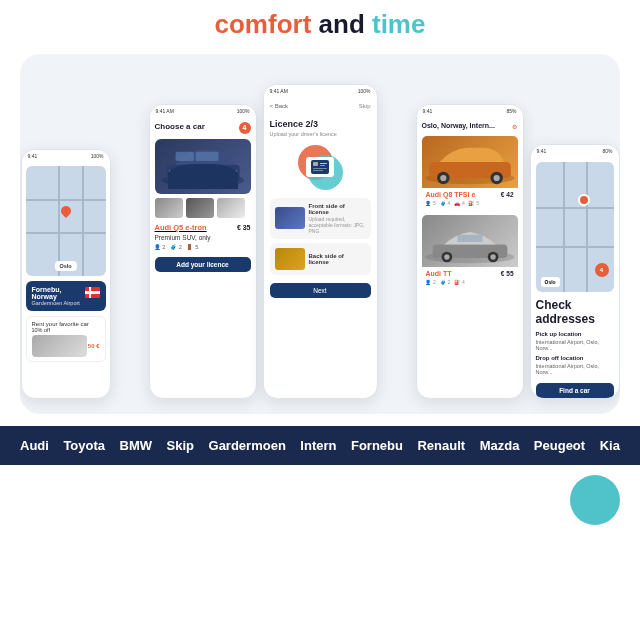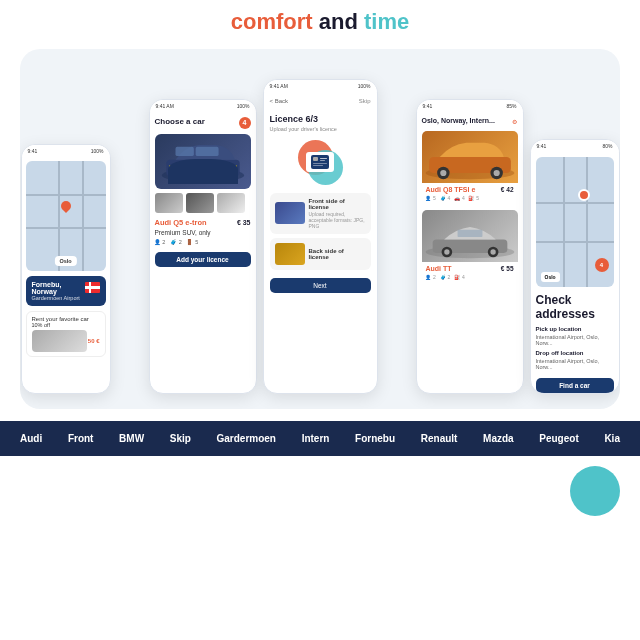--- a/index.html
+++ b/index.html
@@ -10,21 +10,21 @@
       font-family: 'Arial', sans-serif;
       background: #fff;
     }
 
     
     .header {
       text-align: center;
       padding: 8px 20px 12px;
     }
     .header h1 {
-      font-size: 22px;
+      font-size: 26px;
       font-weight: 800;
       color: #1a1a2e;
       line-height: 1.3;
     }
     .header h1 .highlight-orange { color: #e85d3a; }
     .header h1 .highlight-blue { color: #4fc3c9; }
 
     
     .showcase {
       background: #f0f4f8;
@@ -344,21 +344,21 @@
     .brand-bar {
       background: #1a2a4e;
       padding: 12px 20px;
       display: flex;
       justify-content: space-between;
       align-items: center;
       margin-top: 12px;
     }
     .brand-item {
       color: #fff;
-      font-size: 10px;
+      font-size: 13px;
       font-weight: 600;
     }
 
     
     .bottom-area {
       padding: 10px 20px 0;
       display: flex;
       justify-content: flex-end;
     }
     .avatar-blue {
@@ -484,21 +484,21 @@
           <rect x="82" y="34" width="5" height="4" rx="1" fill="#ffd700"></rect>
           <rect x="13" y="34" width="5" height="4" rx="1" fill="#ffd700"></rect>
         </svg>
       </div>
       
       <div class="car-thumbnails">
         <div class="thumb thumb-1"></div>
         <div class="thumb thumb-2"></div>
         <div class="thumb thumb-3"></div>
       </div>
-      <div style="display:flex; justify-content:space-between; align-items:baseline; margin-bottom:2px;">
+      <div style="display:flex; justify-content:space-between; align-items:baseline; margin-bottom:2px;text-decoration:underline;">
         <span class="car-name">Audi Q5 e-tron</span>
         <span class="car-price">€ 35</span>
       </div>
       <div class="car-info">Premium SUV, only</div>
       <div class="car-specs">
         <span class="spec-item">👤 <span>2</span></span>
         <span class="spec-item">🧳 2</span>
         <span class="spec-item">🚪 5</span>
       </div>
       <button class="add-licence-btn">Add your licence</button>
@@ -508,21 +508,21 @@
   <div class="phone phone-lg" style="align-self:flex-end; height:315px;">
     <div class="status-bar">
       <span>9:41 AM</span>
       <span>100%</span>
     </div>
     <div class="phone3-content">
       <div style="display:flex; justify-content:space-between; margin-bottom:5px;">
         <span class="back-btn">&lt; Back</span>
         <span style="font-size:6px; color:#888;">Skip</span>
       </div>
-      <div class="licence-step">Licence 6/3</div>
+      <div class="licence-step">Licence 2/3</div>
       <div class="licence-sub">Upload your driver's licence</div>
       
       <div class="licence-icon-area">
         <div class="licence-blob">
           <div class="blob-red"></div>
           <div class="blob-blue"></div>
           <div class="licence-card-icon">
             <svg width="18" height="14" viewBox="0 0 18 14">
               <rect x="0" y="0" width="18" height="14" rx="2" fill="#1a3a6e"></rect>
               <rect x="2" y="2" width="5" height="4" rx="1" fill="#aaa"></rect>
@@ -639,21 +639,21 @@
       <div class="address-label">Drop off location</div>
       <div class="address-val">International Airport, Oslo, Norw...</div>
       <button class="find-btn">Find a car</button>
     </div>
   </div>
 
 </div>
 
 <div class="brand-bar">
   <span class="brand-item">Audi</span>
-  <span class="brand-item">Front</span>
+  <span class="brand-item">Toyota</span>
   <span class="brand-item">BMW</span>
   <span class="brand-item">Skip</span>
   <span class="brand-item">Gardermoen</span>
   <span class="brand-item">Intern</span>
   <span class="brand-item">Fornebu</span>
   <span class="brand-item">Renault</span>
   <span class="brand-item">Mazda</span>
   <span class="brand-item">Peugeot</span>
   <span class="brand-item">Kia</span>
 </div>

